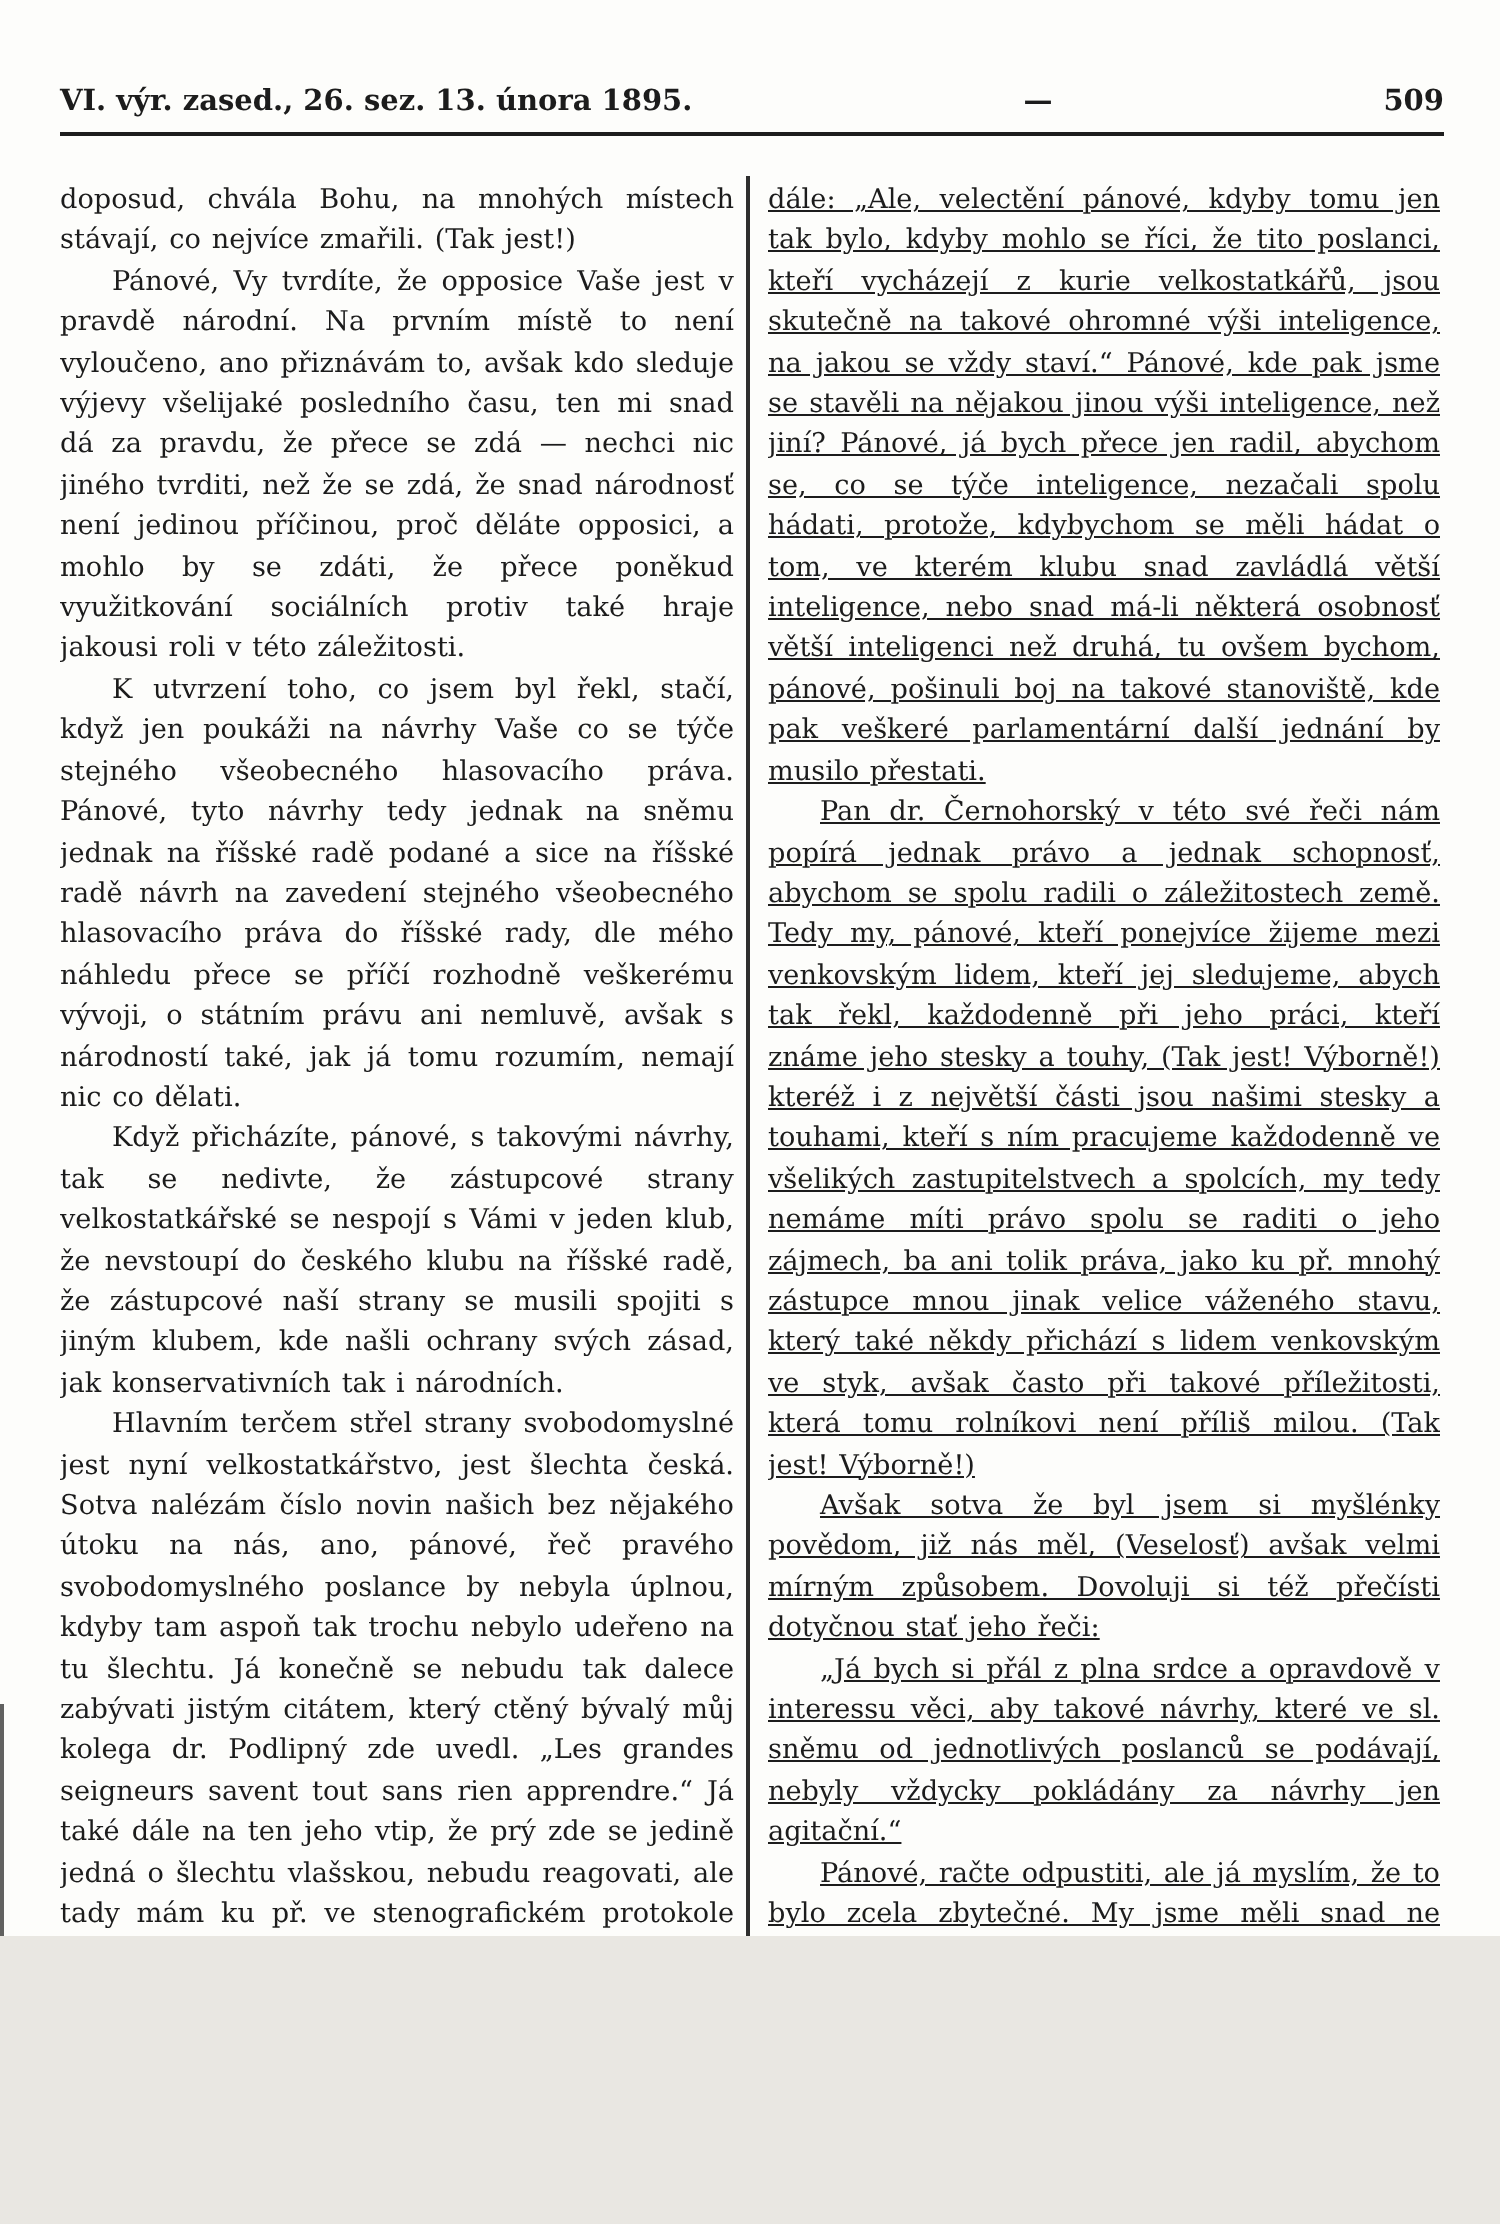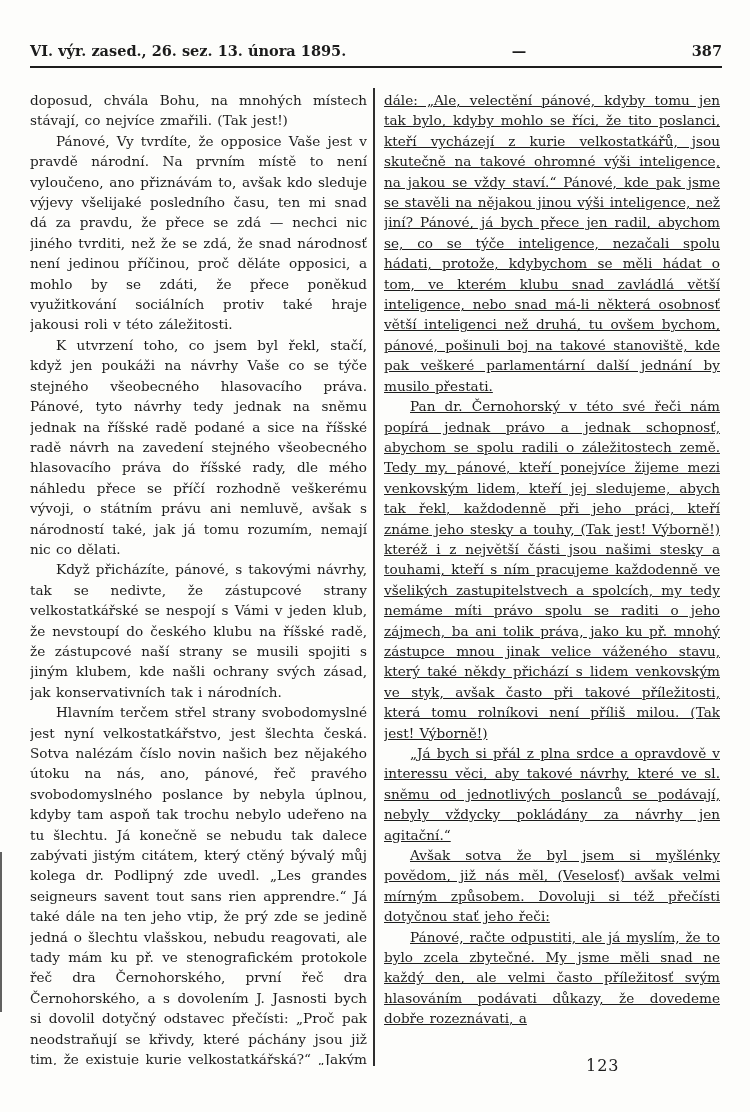--- a/index.html
+++ b/index.html
@@ -1,19 +1,19 @@
 <!DOCTYPE html>
 <html><head>
 <meta charset="utf-8">
 <style>
   html, body { margin: 0; padding: 0; background: #e9e7e2; }
   .page {
     position: relative;
     width: 750px;
-    height: 1112px;
+    height: 968px;
     margin: 0 auto;
     background: #fdfdfb;
     color: #1c1c1c;
     font-family: "DejaVu Serif", "Liberation Serif", serif;
     overflow: hidden;
   }
   .header {
     position: absolute;
     top: 42px;
     left: 30px;
@@ -69,38 +69,38 @@
   }
 </style>
 </head>
 <body>
 
 <div class="page">
 
   <div class="header">
     <span>VI. výr. zased., 26. sez. 13. února 1895.</span>
     <span>—</span>
-    <span>387</span>
+    <span>509</span>
   </div>
 
   <div class="column left">
       <p class="">doposud, chvála Bohu, na mnohých místech stávají, co nejvíce zmařili. (Tak jest!)</p>
       <p class="indent">Pánové, Vy tvrdíte, že opposice Vaše jest v pravdě národní. Na prvním místě to není vyloučeno, ano přiznávám to, avšak kdo sleduje výjevy všelijaké posledního času, ten mi snad dá za pravdu, že přece se zdá — nechci nic jiného tvrditi, než že se zdá, že snad národnosť není jedinou příčinou, proč děláte opposici, a mohlo by se zdáti, že přece poněkud využitkování sociálních protiv také hraje jakousi roli v této záležitosti.</p>
       <p class="indent">K utvrzení toho, co jsem byl řekl, stačí, když jen poukáži na návrhy Vaše co se týče stejného všeobecného hlasovacího práva. Pánové, tyto návrhy tedy jednak na sněmu jednak na říšské radě podané a sice na říšské radě návrh na zavedení stejného všeobecného hlasovacího práva do říšské rady, dle mého náhledu přece se příčí rozhodně veškerému vývoji, o státním právu ani nemluvě, avšak s národností také, jak já tomu rozumím, nemají nic co dělati.</p>
       <p class="indent">Když přicházíte, pánové, s takovými návrhy, tak se nedivte, že zástupcové strany velkostatkářské se nespojí s Vámi v jeden klub, že nevstoupí do českého klubu na říšské radě, že zástupcové naší strany se musili spojiti s jiným klubem, kde našli ochrany svých zásad, jak konservativních tak i národních.</p>
       <p class="indent">Hlavním terčem střel strany svobodomyslné jest nyní velkostatkářstvo, jest šlechta česká. Sotva nalézám číslo novin našich bez nějakého útoku na nás, ano, pánové, řeč pravého svobodomyslného poslance by nebyla úplnou, kdyby tam aspoň tak trochu nebylo udeřeno na tu šlechtu. Já konečně se nebudu tak dalece zabývati jistým citátem, který ctěný bývalý můj kolega dr. Podlipný zde uvedl. „Les grandes seigneurs savent tout sans rien apprendre.“ Já také dále na ten jeho vtip, že prý zde se jedině jedná o šlechtu vlašskou, nebudu reagovati, ale tady mám ku př. ve stenografickém protokole řeč dra Černohorského, první řeč dra Černohorského, a s dovolením J. Jasnosti bych si dovolil dotyčný odstavec přečísti: „Proč pak neodstraňují se křivdy, které páchány jsou již tim, že existuje kurie velkostatkářská?“ „Jakým právem mohou ti pánové trvati na této křivdě notorické;“</p>
     </div>
 
   <div class="divider"></div>
 
   <div class="column right">
       <p class="">dále: „Ale, velectění pánové, kdyby tomu jen tak bylo, kdyby mohlo se říci, že tito poslanci, kteří vycházejí z kurie velkostatkářů, jsou skutečně na takové ohromné výši inteligence, na jakou se vždy staví.“ Pánové, kde pak jsme se stavěli na nějakou jinou výši inteligence, než jiní? Pánové, já bych přece jen radil, abychom se, co se týče inteligence, nezačali spolu hádati, protože, kdybychom se měli hádat o tom, ve kterém klubu snad zavládlá větší inteligence, nebo snad má-li některá osobnosť větší inteligenci než druhá, tu ovšem bychom, pánové, pošinuli boj na takové stanoviště, kde pak veškeré parlamentární další jednání by musilo přestati.</p>
       <p class="indent">Pan dr. Černohorský v této své řeči nám popírá jednak právo a jednak schopnosť, abychom se spolu radili o záležitostech země. Tedy my, pánové, kteří ponejvíce žijeme mezi venkovským lidem, kteří jej sledujeme, abych tak řekl, každodenně při jeho práci, kteří známe jeho stesky a touhy, (Tak jest! Výborně!) kteréž i z největší části jsou našimi stesky a touhami, kteří s ním pracujeme každodenně ve všelikých zastupitelstvech a spolcích, my tedy nemáme míti právo spolu se raditi o jeho zájmech, ba ani tolik práva, jako ku př. mnohý zástupce mnou jinak velice váženého stavu, který také někdy přichází s lidem venkovským ve styk, avšak často při takové příležitosti, která tomu rolníkovi není příliš milou. (Tak jest! Výborně!)</p>
+      <p class="indent">Avšak sotva že byl jsem si myšlénky povědom, již nás měl, (Veselosť) avšak velmi mírným způsobem. Dovoluji si též přečísti dotyčnou stať jeho řeči:</p>
       <p class="indent">„Já bych si přál z plna srdce a opravdově v interessu věci, aby takové návrhy, které ve sl. sněmu od jednotlivých poslanců se podávají, nebyly vždycky pokládány za návrhy jen agitační.“</p>
-      <p class="indent">Avšak sotva že byl jsem si myšlénky povědom, již nás měl, (Veselosť) avšak velmi mírným způsobem. Dovoluji si též přečísti dotyčnou stať jeho řeči:</p>
       <p class="indent">Pánové, račte odpustiti, ale já myslím, že to bylo zcela zbytečné. My jsme měli snad ne každý den, ale velmi často příležitosť svým hlasováním podávati důkazy, že dovedeme dobře rozeznávati, a</p>
     </div>
 
   <div class="footer-page-number">123</div>
 
   <div class="scan-edge"></div>
 
 </div>
 
 </body></html>

